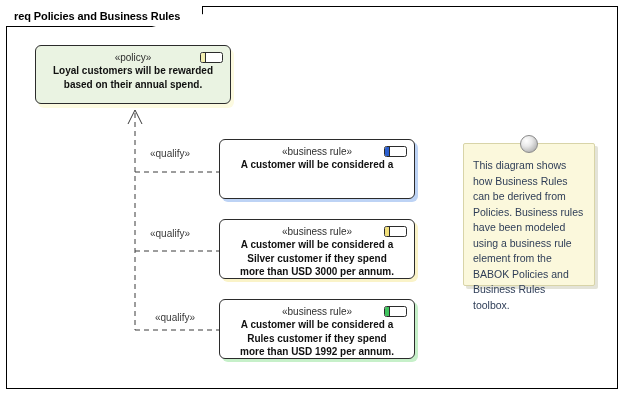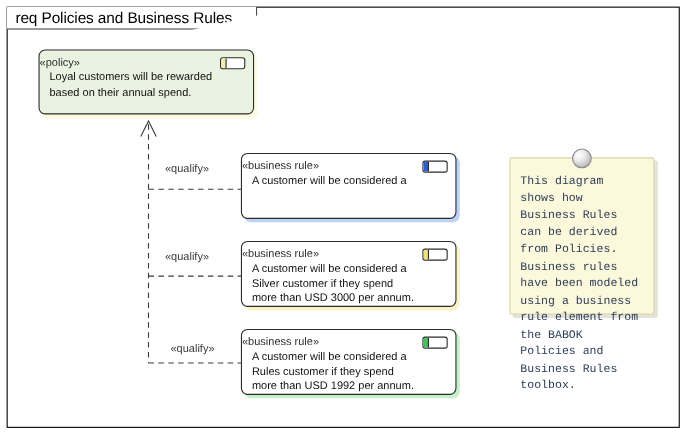--- a/index.html
+++ b/index.html
@@ -42,51 +42,52 @@
     background: #ffffff;
     border-right: 1px solid #000;
     border-bottom: 1px solid #000;
     padding: 0 22px 0 8px;
     display: flex;
     align-items: center;
     
     clip-path: polygon(0 0, 100% 0, 100% 38%, 74% 100%, 0 100%);
   }
   .frame-tab-text {
-    font-size: 14px;
-    font-weight: normal;
+    font-size: 11px;
+    font-weight: bold;
     color: #000000;
     white-space: nowrap;
     letter-spacing: -0.1px;
   }
 
   
   .node {
     position: absolute;
     box-sizing: border-box;
     border: 1px solid #2b2b2b;
     border-radius: 6px;
     background: #ffffff;
+    text-align: center;
     padding-top: 5px;
   }
   .node-shadow {
     position: absolute;
     border-radius: 6px;
     z-index: 0;
   }
 
   .stereotype {
     font-size: 10px;
     color: #2d2d2d;
     line-height: 13px;
     display: block;
   }
   .node-body {
     font-size: 10px;
-    font-weight: normal;
+    font-weight: bold;
     color: #101010;
     line-height: 13.5px;
     padding: 0 9px;
     display: block;
   }
 
   
   .type-icon {
     position: absolute;
     top: 6px;
@@ -108,21 +109,20 @@
     border-right: 1px solid #2b2b2b;
   }
 
   
   .note {
     position: absolute;
     box-sizing: border-box;
     background: #fbf8dc;
     border: 1px solid #d8d4a8;
     border-radius: 2px;
-    font-family: Liberation Mono, monospace;
   }
   .note-shadow {
     position: absolute;
     background: #e3e3d8;
     border-radius: 2px;
     z-index: 0;
   }
   .note-text {
     display: block;
     font-size: 10.5px;

